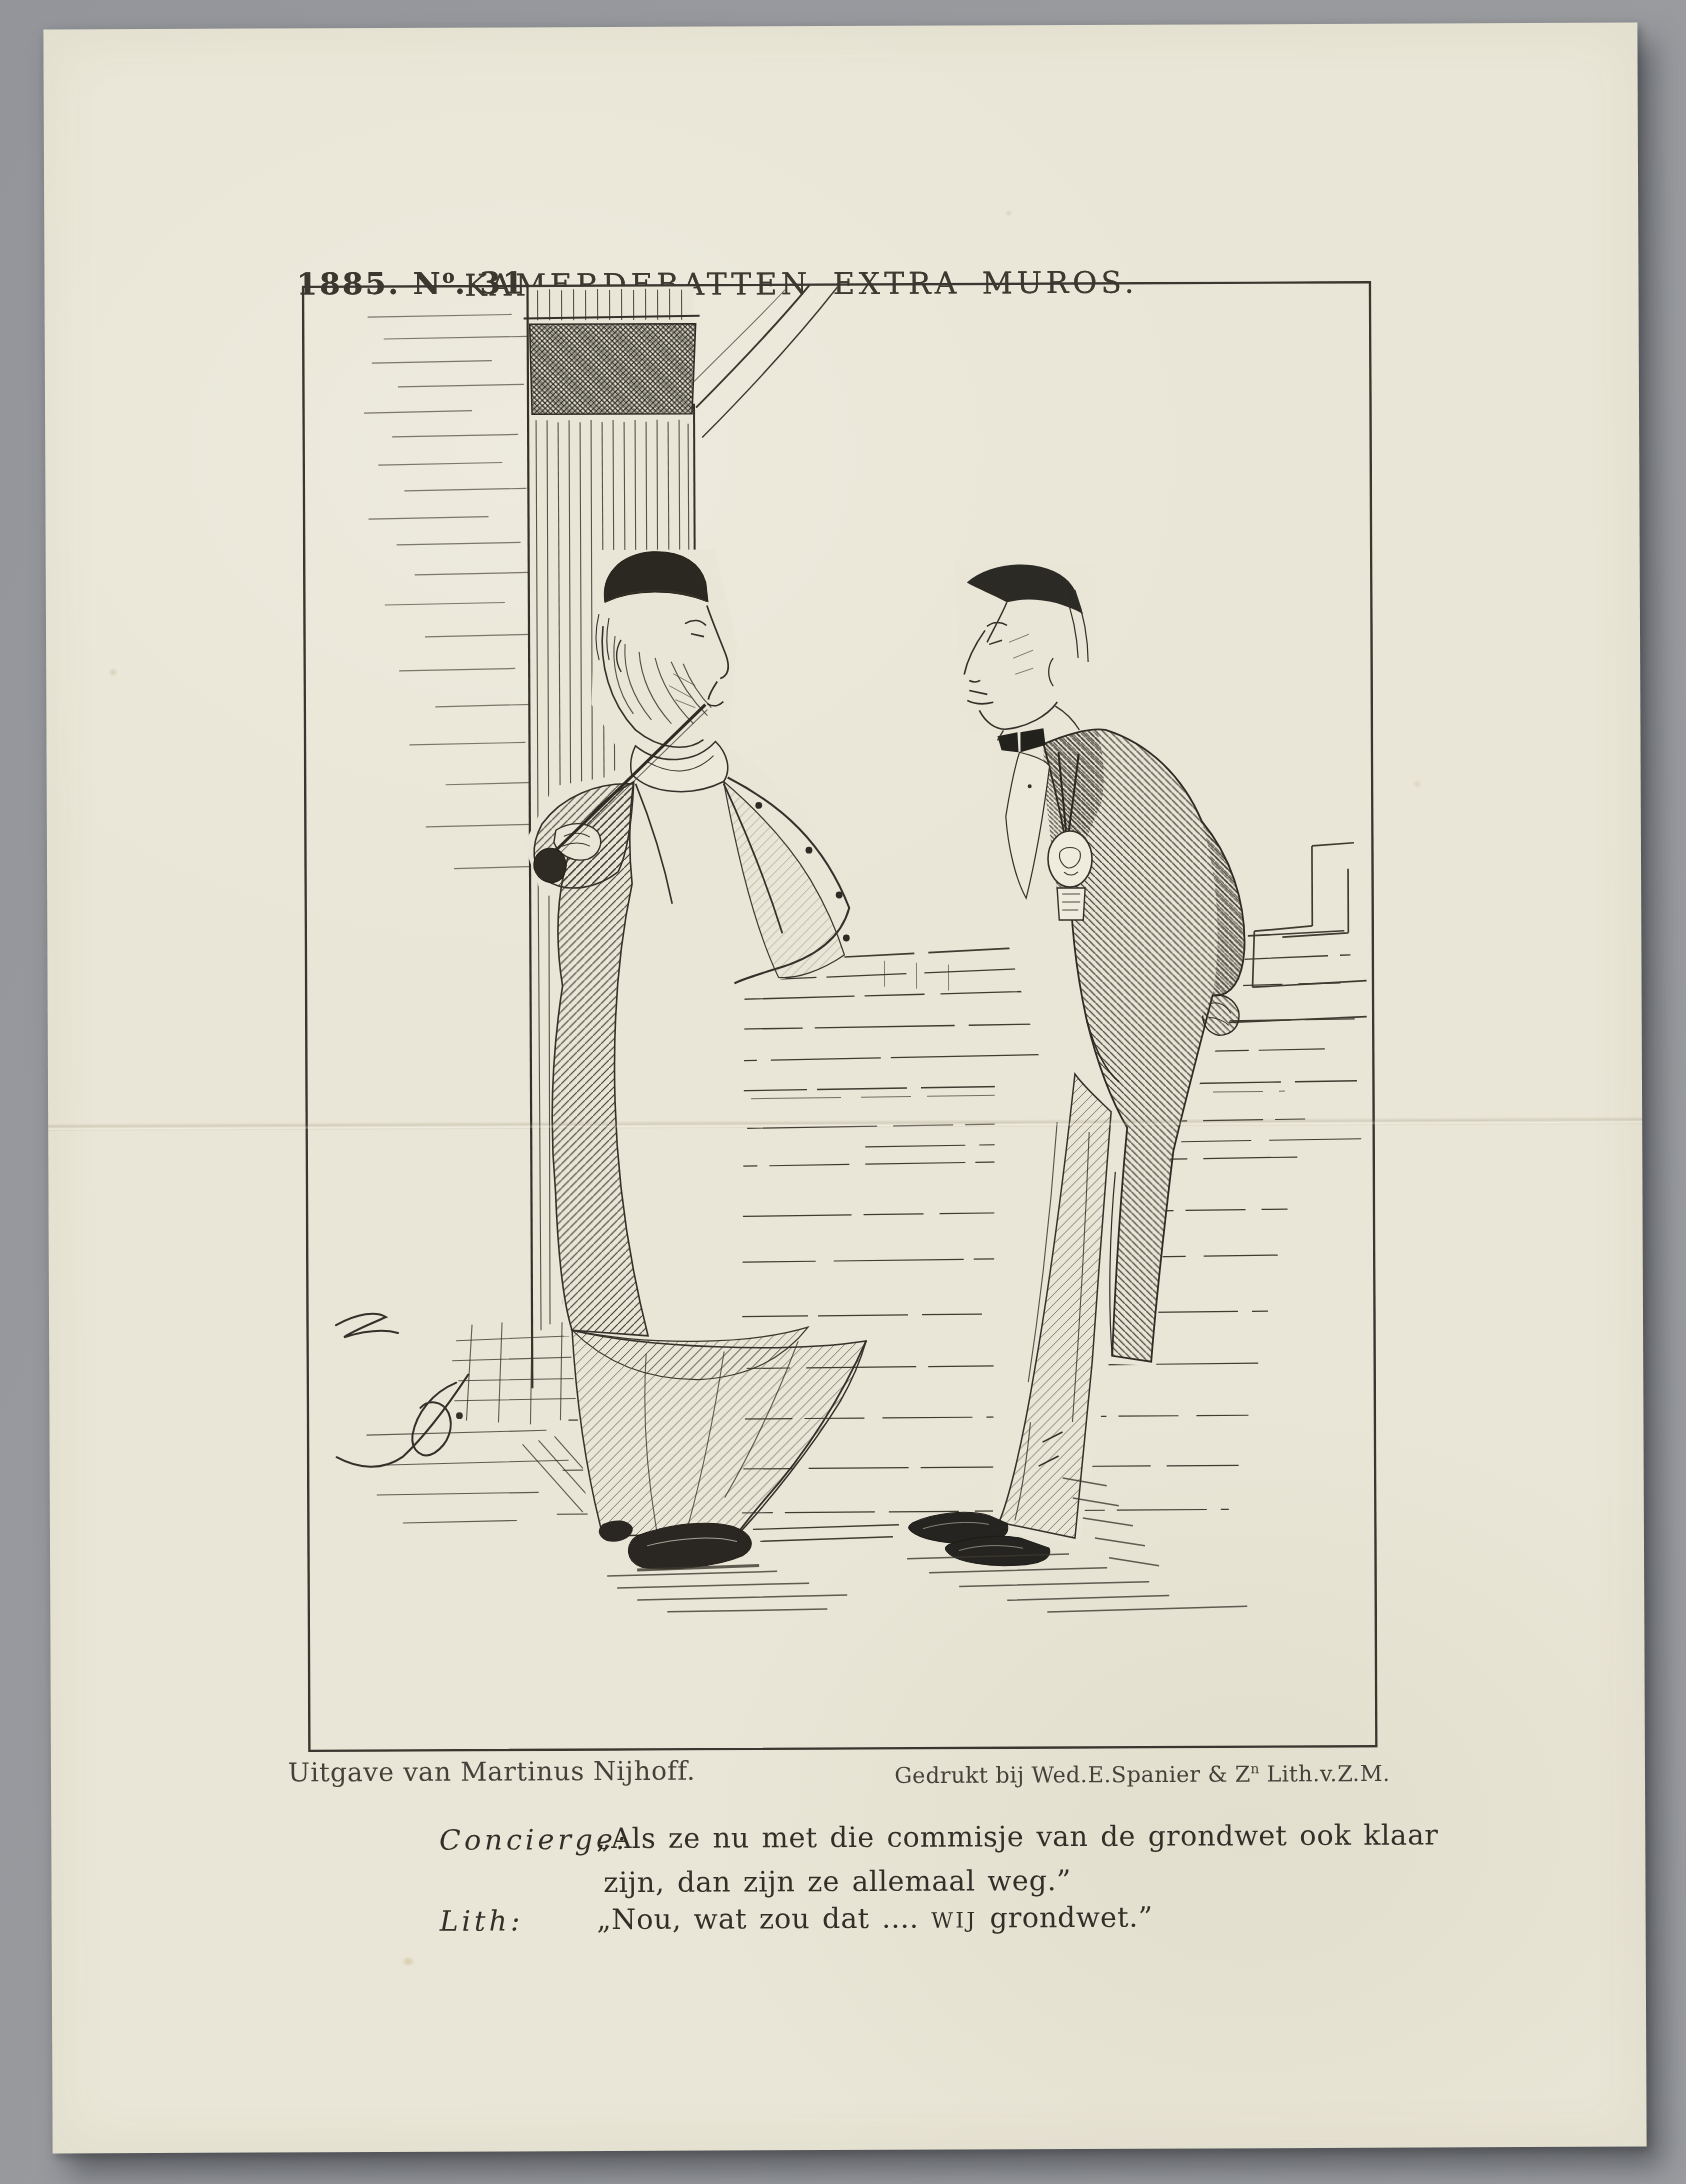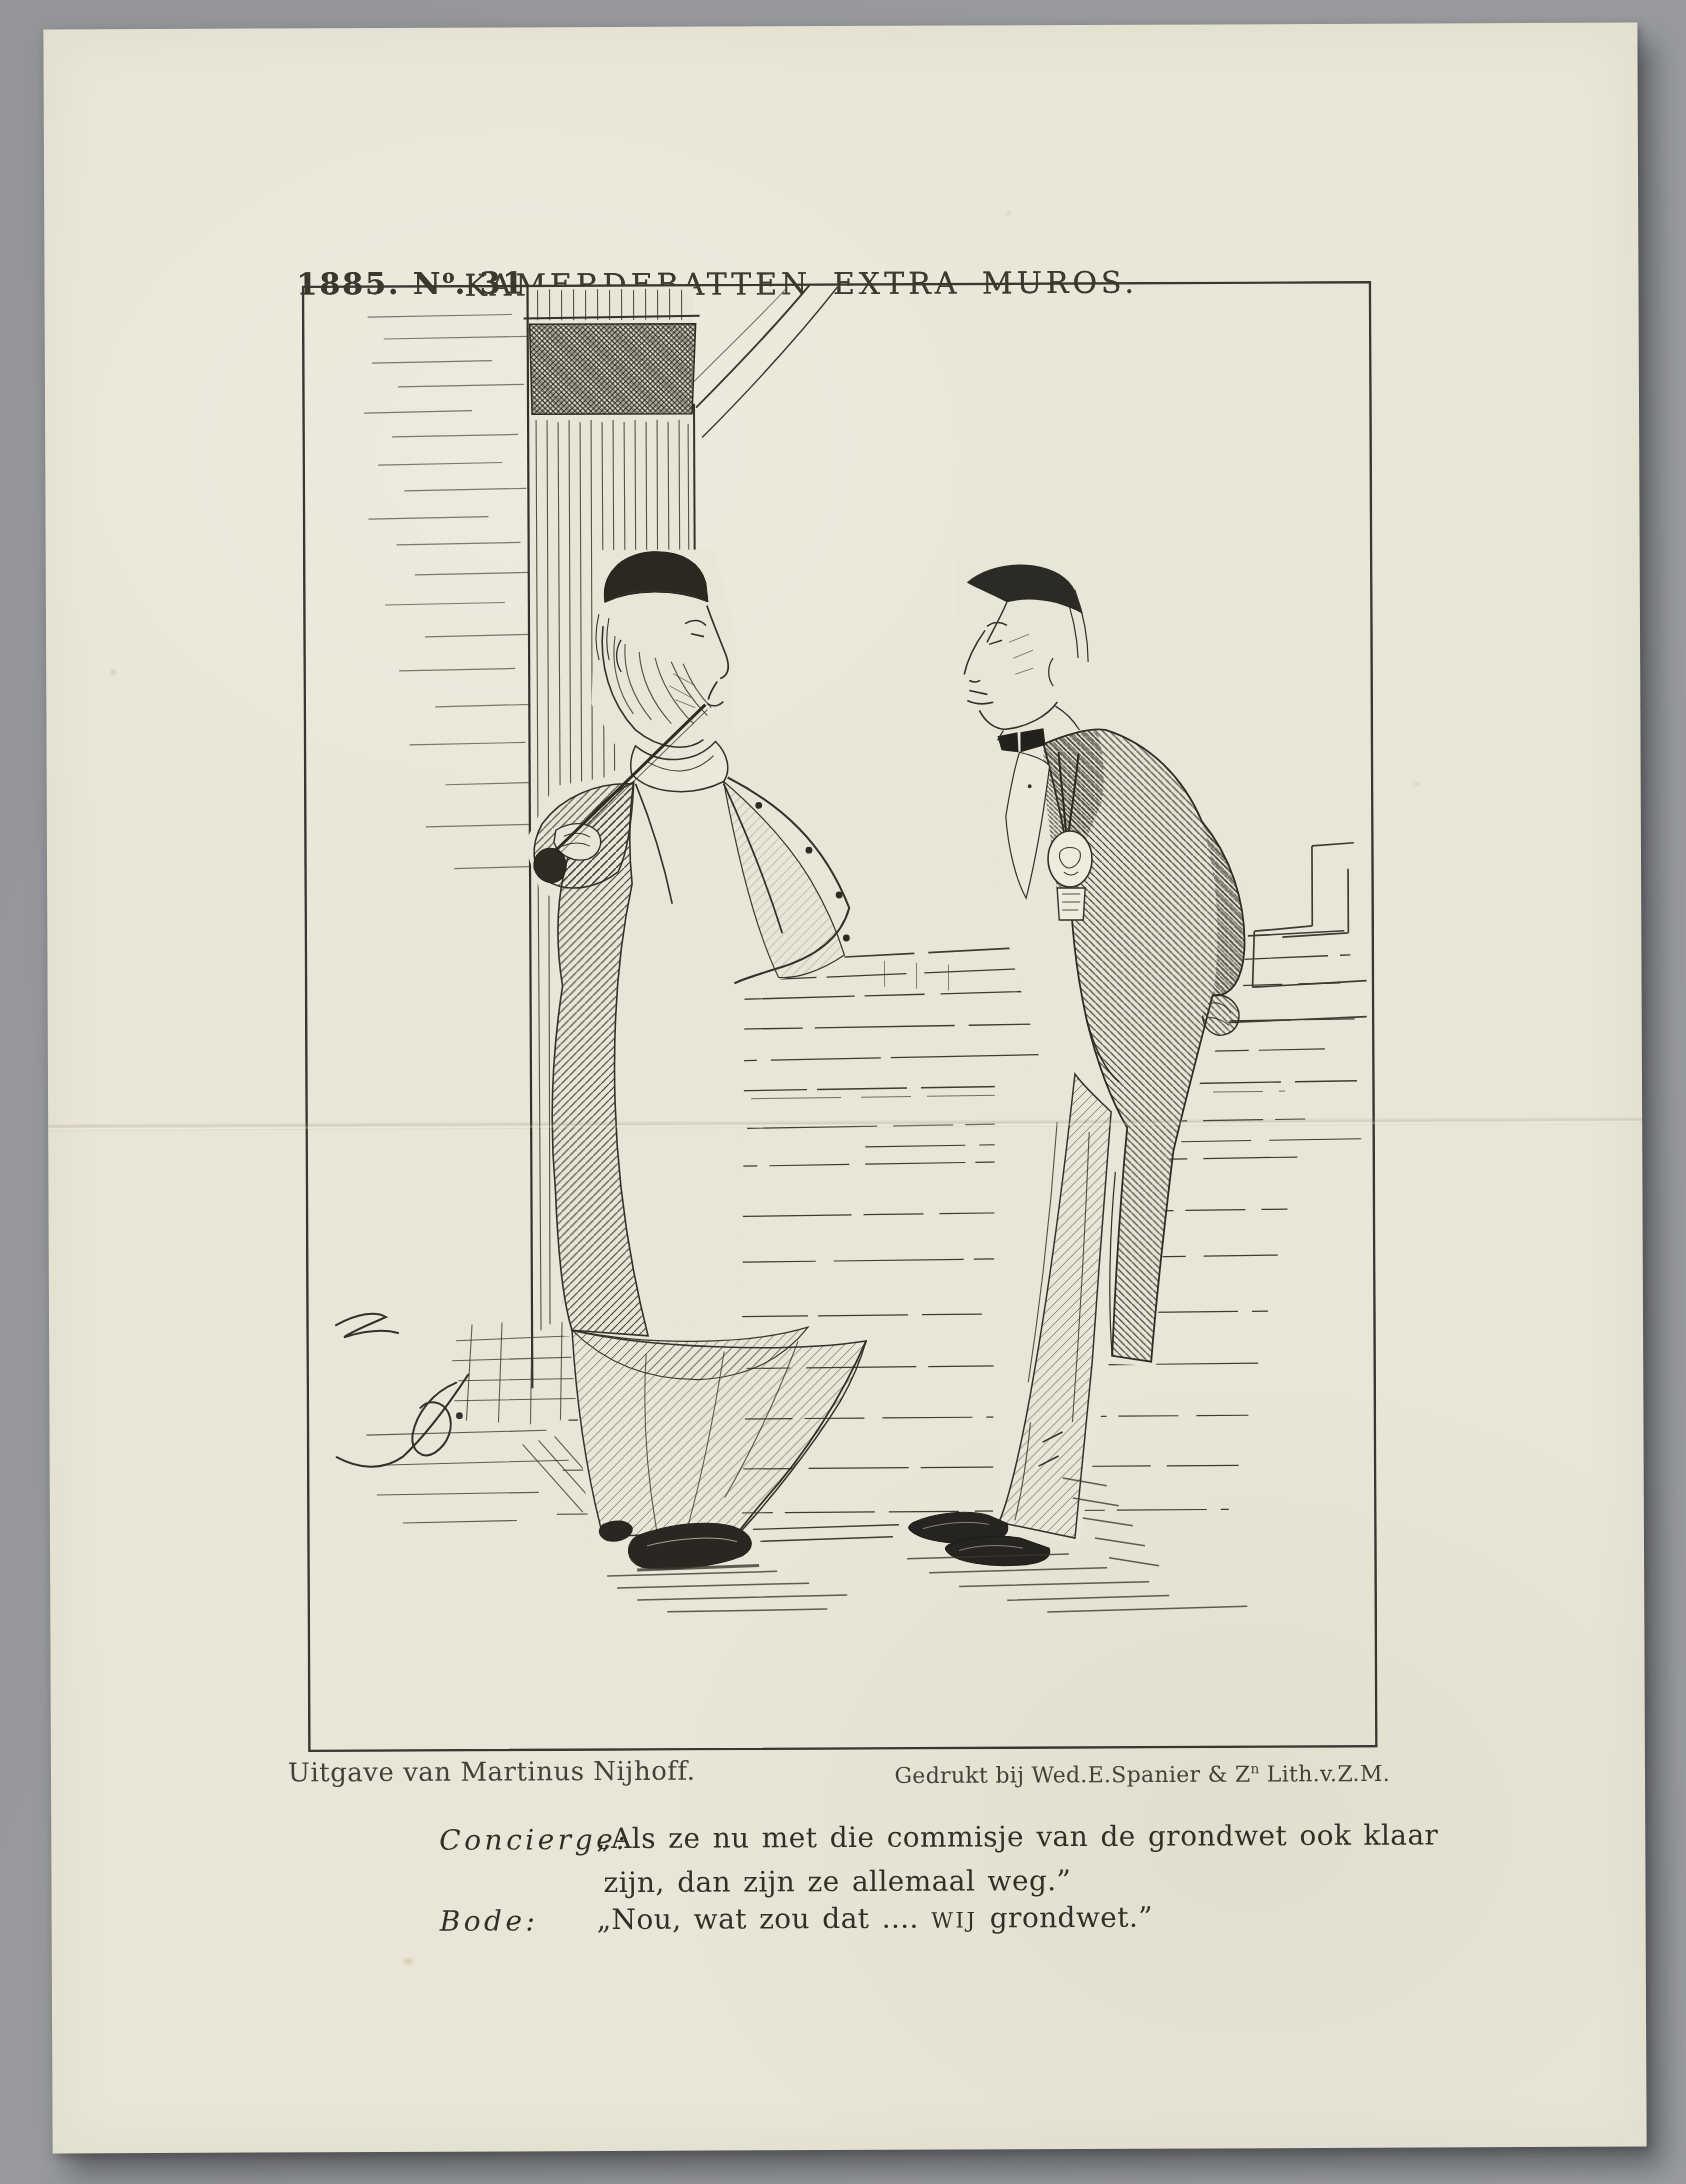--- a/index.html
+++ b/index.html
@@ -248,21 +248,21 @@
         <rect x="1.5" y="1.5" width="1067" height="1464" fill="none" stroke="#3a3630" stroke-width="2.4"></rect>
       </svg>
     </div>
 
     <div id="imprint-left">Uitgave van Martinus Nijhoff.</div>
     <div id="imprint-right"><span>Gedrukt bij Wed.E.Spanier &amp; Z</span><sup>n</sup><span> Lith.v.Z.M.</span></div>
 
     <div class="cap-speaker" style="top:1796px;">Concierge:</div>
     <div class="cap-line" style="top:1795px;">„Als ze nu met die commisje van de grondwet ook klaar</div>
     <div class="cap-line" style="top:1839px;left:552px;">zijn, dan zijn ze allemaal weg.”</div>
-    <div class="cap-speaker" style="top:1877px;">Bode:</div>
+    <div class="cap-speaker" style="top:1877px;">Lith:</div>
     <div class="cap-line" style="top:1876px;"><span>„Nou, wat zou dat .... </span><span class="sc">wij</span><span> grondwet.”</span></div>
 
     <div id="crease"></div>
     <div id="spot1" class="spot"></div>
     <div id="spot2" class="spot"></div>
     <div id="spot3" class="spot"></div>
     <div id="spot4" class="spot"></div>
   </div>
 </div>
 

